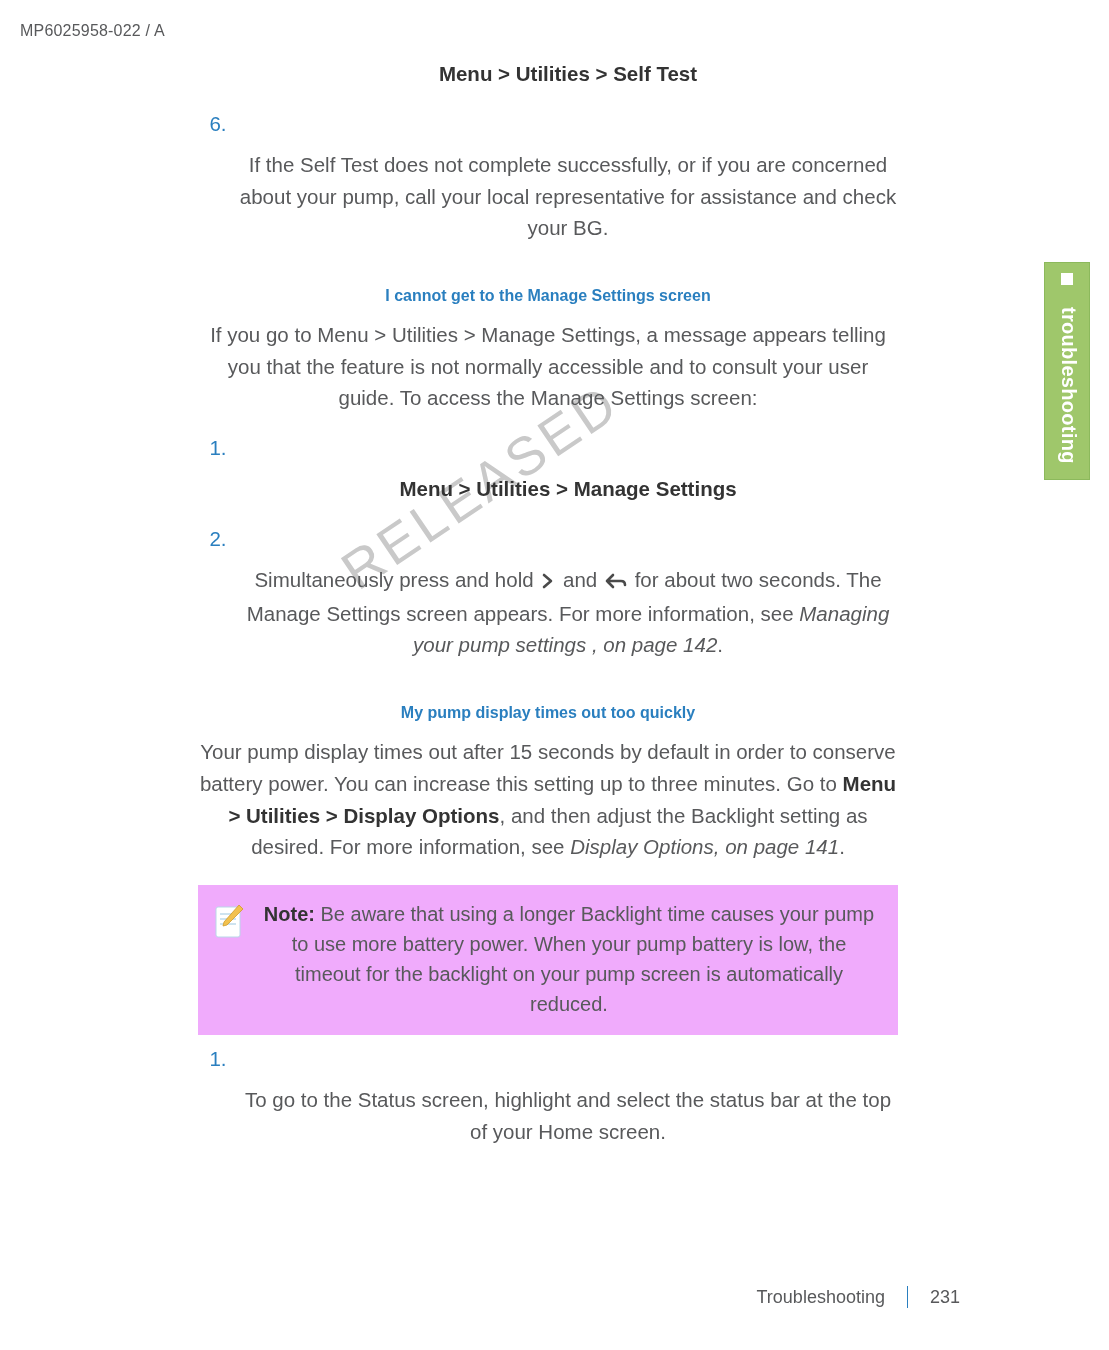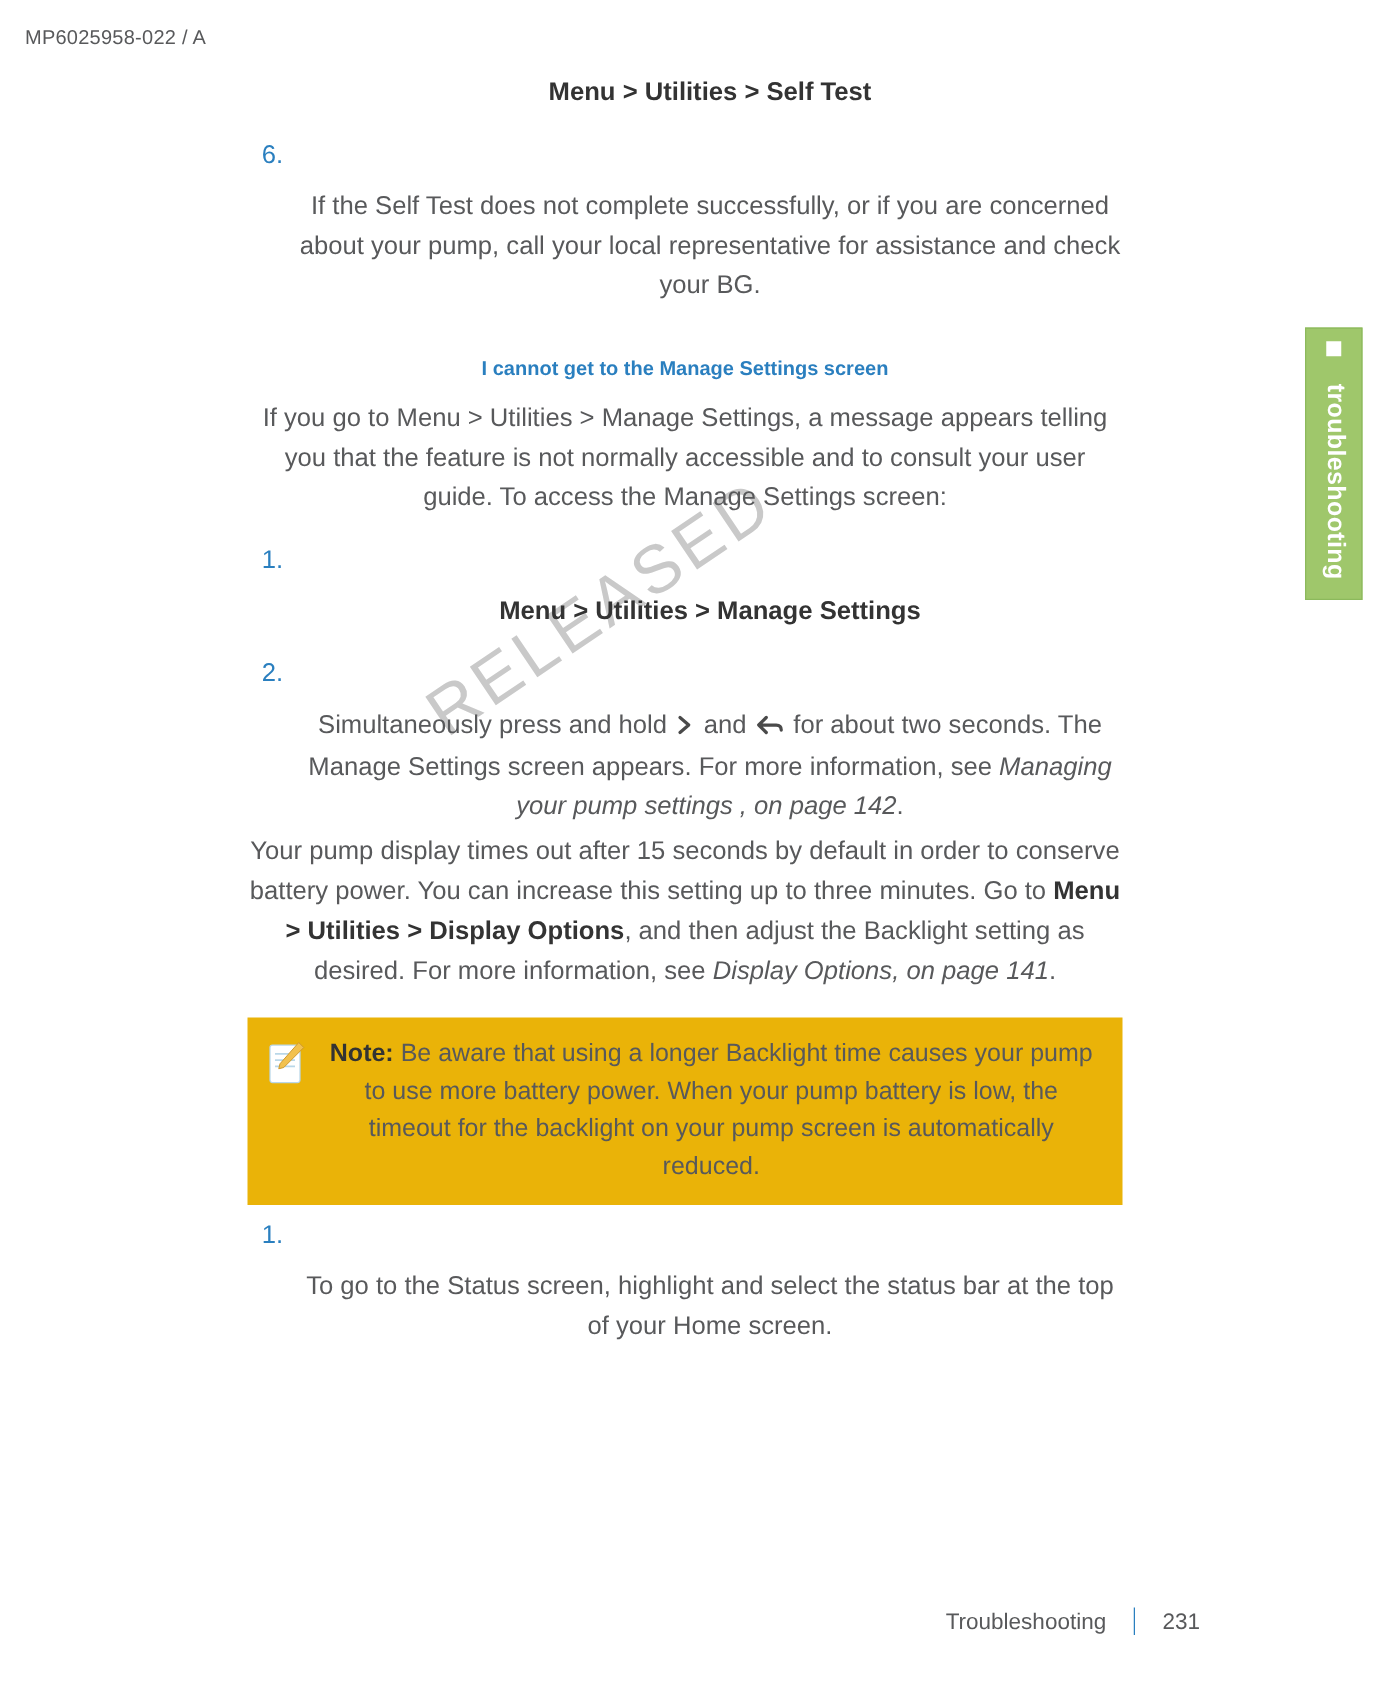--- a/index.html
+++ b/index.html
@@ -36,21 +36,21 @@
   .para { margin-top: 4px; }
   .watermark {
     position: absolute; left: 330px; top: 550px;
     font-size: 54px; color: #c9c9c9; letter-spacing: 4px;
     transform: rotate(-34deg); transform-origin: left top;
     z-index: 0; pointer-events: none; font-weight: 400;
     font-family: Arial, sans-serif;
   }
   .above-wm { position: relative; z-index: 1; }
   .note-box {
-    display: flex; background: #eab308; margin-top: 22px; padding: 14px 18px 16px 14px;
+    display: flex; background: #f0abfc; margin-top: 22px; padding: 14px 18px 16px 14px;
   }
   .note-icon {
     flex: 0 0 36px; margin-right: 10px; margin-top: 2px;
   }
   .note-body { flex: 1; font-size: 20px; line-height: 1.5; }
   .note-body .lbl { font-weight: 700; color: #333; }
   .inline-icon { display: inline-block; vertical-align: -2px; margin: 0 2px; }
   .footer {
     position: absolute; right: 130px; bottom: 42px;
     display: flex; align-items: center; font-size: 18px; color: #58595b;
@@ -106,20 +106,21 @@
           <span class="inline-icon">
             <svg width="22" height="16" viewBox="0 0 22 16">
                 <path d="M8 2 L2 8 L8 14 M2 8 H16 Q20 8 20 12" stroke="#4a4a4a" stroke-width="2.6" fill="none" stroke-linecap="round" stroke-linejoin="round"></path>
               </svg>
           </span>
           <span> for about two seconds. The Manage Settings screen appears. For more information, see </span><span class="italic">Managing your pump settings , on page 142</span><span>.</span>
         </div>
       </li>
     </ul>
 
+    <div class="h-blue">My pump display times out too quickly</div>
     <div class="para">
       <span>Your pump display times out after 15 seconds by default in order to conserve battery power. You can increase this setting up to three minutes. Go to </span><span class="bold">Menu &gt; Utilities &gt; Display Options</span><span>, and then adjust the Backlight setting as desired. For more information, see </span><span class="italic">Display Options, on page 141</span><span>.</span>
     </div>
 
     <div class="note-box">
       <div class="note-icon">
         <svg width="34" height="40" viewBox="0 0 34 40">
           <rect x="3" y="6" width="24" height="30" rx="2" fill="#ffffff" stroke="#b9d7e8" stroke-width="1"></rect>
           <line x1="7" y1="13" x2="23" y2="13" stroke="#b9d7e8" stroke-width="1.4"></line>
           <line x1="7" y1="18" x2="23" y2="18" stroke="#b9d7e8" stroke-width="1.4"></line>

